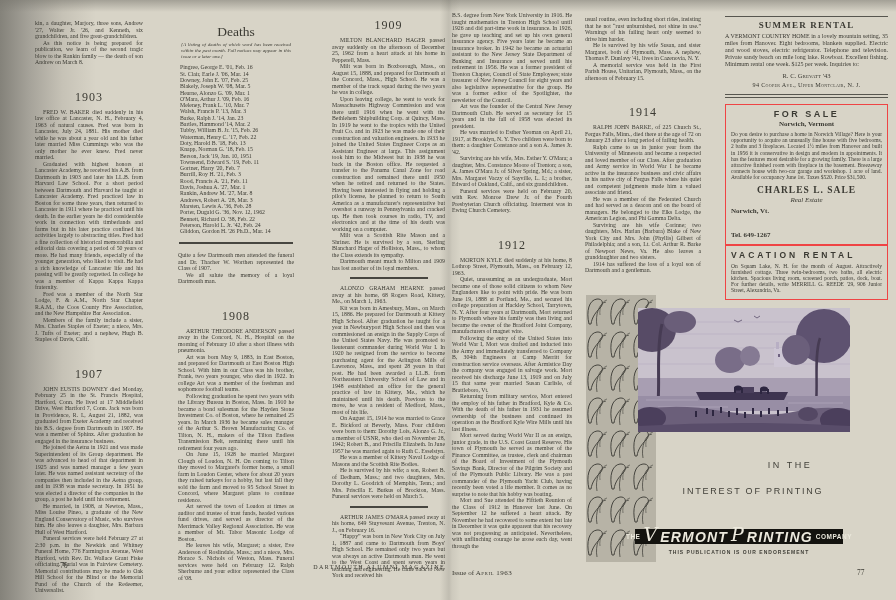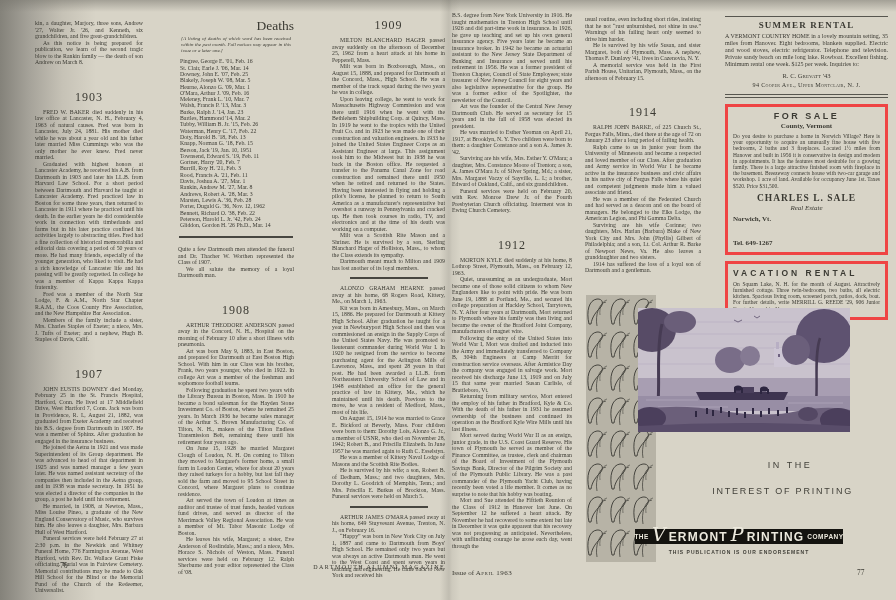--- a/index.html
+++ b/index.html
@@ -8,54 +8,54 @@
   .edge-left{position:absolute;left:0;top:0;width:96px;height:600px;pointer-events:none;
         background:linear-gradient(90deg,#84827a 0%,#a5a299 30%,#c6c2b6 65%,rgba(216,212,199,0) 100%);}
   .edge-top{position:absolute;left:0;top:0;width:896px;height:12px;pointer-events:none;
         background:linear-gradient(180deg,rgba(120,118,110,.55),rgba(216,212,199,0));}
   .gutter{position:absolute;left:440px;top:0;width:20px;height:600px;pointer-events:none;
         background:linear-gradient(90deg,rgba(110,108,100,0),rgba(110,108,100,.22) 45%,rgba(110,108,100,.10) 60%,rgba(110,108,100,0));}
   .col{position:absolute;font-size:5.8px;line-height:6.5px;text-align:justify;}
   .col p{margin:0;text-indent:8px;}
   .col p.noind{text-indent:0;}
   .yr{font-size:12px;line-height:14px;text-align:center;font-weight:400;letter-spacing:1px;margin:24px 0 5px;}
-  .deaths-title{font-size:13.5px;line-height:15px;text-align:right;margin:0 0 3px;}
+  .deaths-title{font-size:13.5px;line-height:15px;text-align:center;margin:6px 0 3px;}
   .note{font-size:5px;line-height:5.8px;font-style:italic;margin:0 3px 5px;text-align:justify;}
   .dlist{font-size:5.8px;line-height:6.3px;white-space:pre-line;text-align:left;margin:0 0 0 2px;}
   .thick-rule{height:2px;background:#474640;margin:8px 1px 8px;}
   .sep-rule{height:2px;background:#474640;width:78px;margin:6px auto 6px;}
   
   .adcol{position:absolute;left:725px;top:16px;width:163px;}
   .ad-rule{height:1px;background:#57564f;margin-bottom:3px;}
   .summer-title{font-size:9px;font-weight:700;letter-spacing:1.2px;text-align:center;margin:2px 0 3px;}
   .ad-body{font-size:6px;line-height:7px;text-align:justify;margin:0;}
   .contact{text-align:center;font-size:6.6px;font-variant:small-caps;margin-top:4px;}
   .address{text-align:center;font-size:6.2px;font-variant:small-caps;letter-spacing:.3px;margin-top:2px;}
   .dbl-rule{border-top:1px solid #57564f;border-bottom:1px solid #57564f;height:2px;margin:6px 0 6px;}
-  .adbox{border:3px solid #ef4444;padding:4px 5px 5px;margin-top:6px;}
+  .adbox{border:1px solid #ef4444;padding:4px 5px 5px;}
   .forsale-title{font-family:"Liberation Sans",sans-serif;font-weight:700;font-size:9px;letter-spacing:2.5px;text-align:center;}
   .forsale-sub{font-size:7px;font-weight:700;text-align:center;margin:1px 0 3px;}
   .tiny{font-size:5.5px;line-height:6.2px;}
   .agent-name{font-size:9.5px;font-weight:700;letter-spacing:1px;text-align:center;margin-top:4px;}
   .agent-role{font-size:7px;font-style:italic;text-align:center;margin-top:1px;}
   .agent-row{display:flex;justify-content:center;gap:16px;font-size:7px;font-weight:700;margin-top:3px;flex-direction:column;}
   .vac-title{font-family:"Liberation Sans",sans-serif;font-weight:700;font-size:8.5px;letter-spacing:3px;margin-bottom:3px;}
   
   .vp-pattern{position:absolute;left:586px;top:295px;width:70px;height:267px;}
   .engraving{position:absolute;left:638px;top:308px;width:212px;height:124px;}
   .print1{position:absolute;left:690px;top:460px;width:200px;text-align:center;
           font-family:"Liberation Sans",sans-serif;font-size:9px;letter-spacing:2.5px;color:#403f38;}
-  .print2{position:absolute;left:653px;top:486px;width:200px;text-align:right;
+  .print2{position:absolute;left:653px;top:486px;width:200px;text-align:center;
           font-family:"Liberation Sans",sans-serif;font-size:9px;letter-spacing:1.8px;color:#403f38;}
   .vp-bar{position:absolute;left:635px;top:529px;width:208px;height:15px;background:#14130f;color:#ece9dd;
           display:flex;align-items:center;justify-content:center;gap:3px;overflow:visible;
           font-family:"Liberation Sans",sans-serif;}
   .vp-the{font-size:6.5px;font-weight:700;letter-spacing:.5px;}
   .vp-script{font-family:"DejaVu Serif",serif;font-style:italic;font-size:19px;line-height:10px;position:relative;top:-3px;}
-  .vp-caps{font-size:12px;font-weight:700;letter-spacing:1.2px;}
+  .vp-caps{font-size:14px;font-weight:700;letter-spacing:1.2px;font-style:italic;}
   .vp-co{font-size:6.5px;font-weight:700;letter-spacing:.5px;}
   .vp-tag{position:absolute;left:635px;top:549px;width:208px;text-align:center;
           font-family:"Liberation Sans",sans-serif;font-size:5px;font-weight:700;letter-spacing:1px;color:#403f38;}
   
   .pg-num{position:absolute;font-size:7.5px;margin-left:24px;}
   .foot-left{position:absolute;left:245px;top:564px;width:200px;text-align:right;font-size:6px;letter-spacing:1.4px;}
   .foot-right{position:absolute;left:452px;top:569px;font-size:7px;}
   .foot-right .it{}
   .foot-right .sc{font-variant:small-caps;letter-spacing:.5px;}
 </style>
@@ -173,21 +173,21 @@
     <div class="ad-rule"></div>
     <div>
       <div class="summer-title">SUMMER RENTAL</div>
       <p class="ad-body">A VERMONT COUNTRY HOME in a lovely mountain setting, 35 miles from Hanover. Eight bedrooms, blankets supplied. Electric and wood stoves, electric refrigerator. Telephone and television. Private sandy beach on mile long lake. Rowboat. Excellent fishing. Minimum rental one week. $125 per week. Inquiries to:</p>
       <div class="contact">R. C. Grevatt '43</div>
       <div class="address">94 Cooper Ave., Upper Montclair, N. J.</div>
     </div>
     <div class="dbl-rule"></div>
     <div class="adbox">
       <div class="forsale-title">FOR SALE</div>
-      <div class="forsale-sub">County, Vermont</div>
+      <div class="forsale-sub">Norwich, Vermont</div>
       <p class="ad-body tiny">Do you desire to purchase a home in Norwich Village? Here is your opportunity to acquire an unusually fine house with five bedrooms, 2 baths and 3 fireplaces. Located 1½ miles from Hanover and built in 1956 it is conservative in design and modern in appointments. It has the features most desirable for a growing family. There is a large attractive finished room with fireplace in the basement. Breezeway connects house with two-car garage and workshop. 1 acre of land. Available for occupancy June 1st. Taxes $520. Price $31,500.</p>
       <div class="agent-name">CHARLES L. SALE</div>
       <div class="agent-role">Real Estate</div>
       <div class="agent-row">
         <span>Norwich, Vt.</span>
         <span>Tel. 649-1267</span>
       </div>
     </div>
     <div class="adbox">
       <div class="vac-title">VACATION RENTAL</div>

